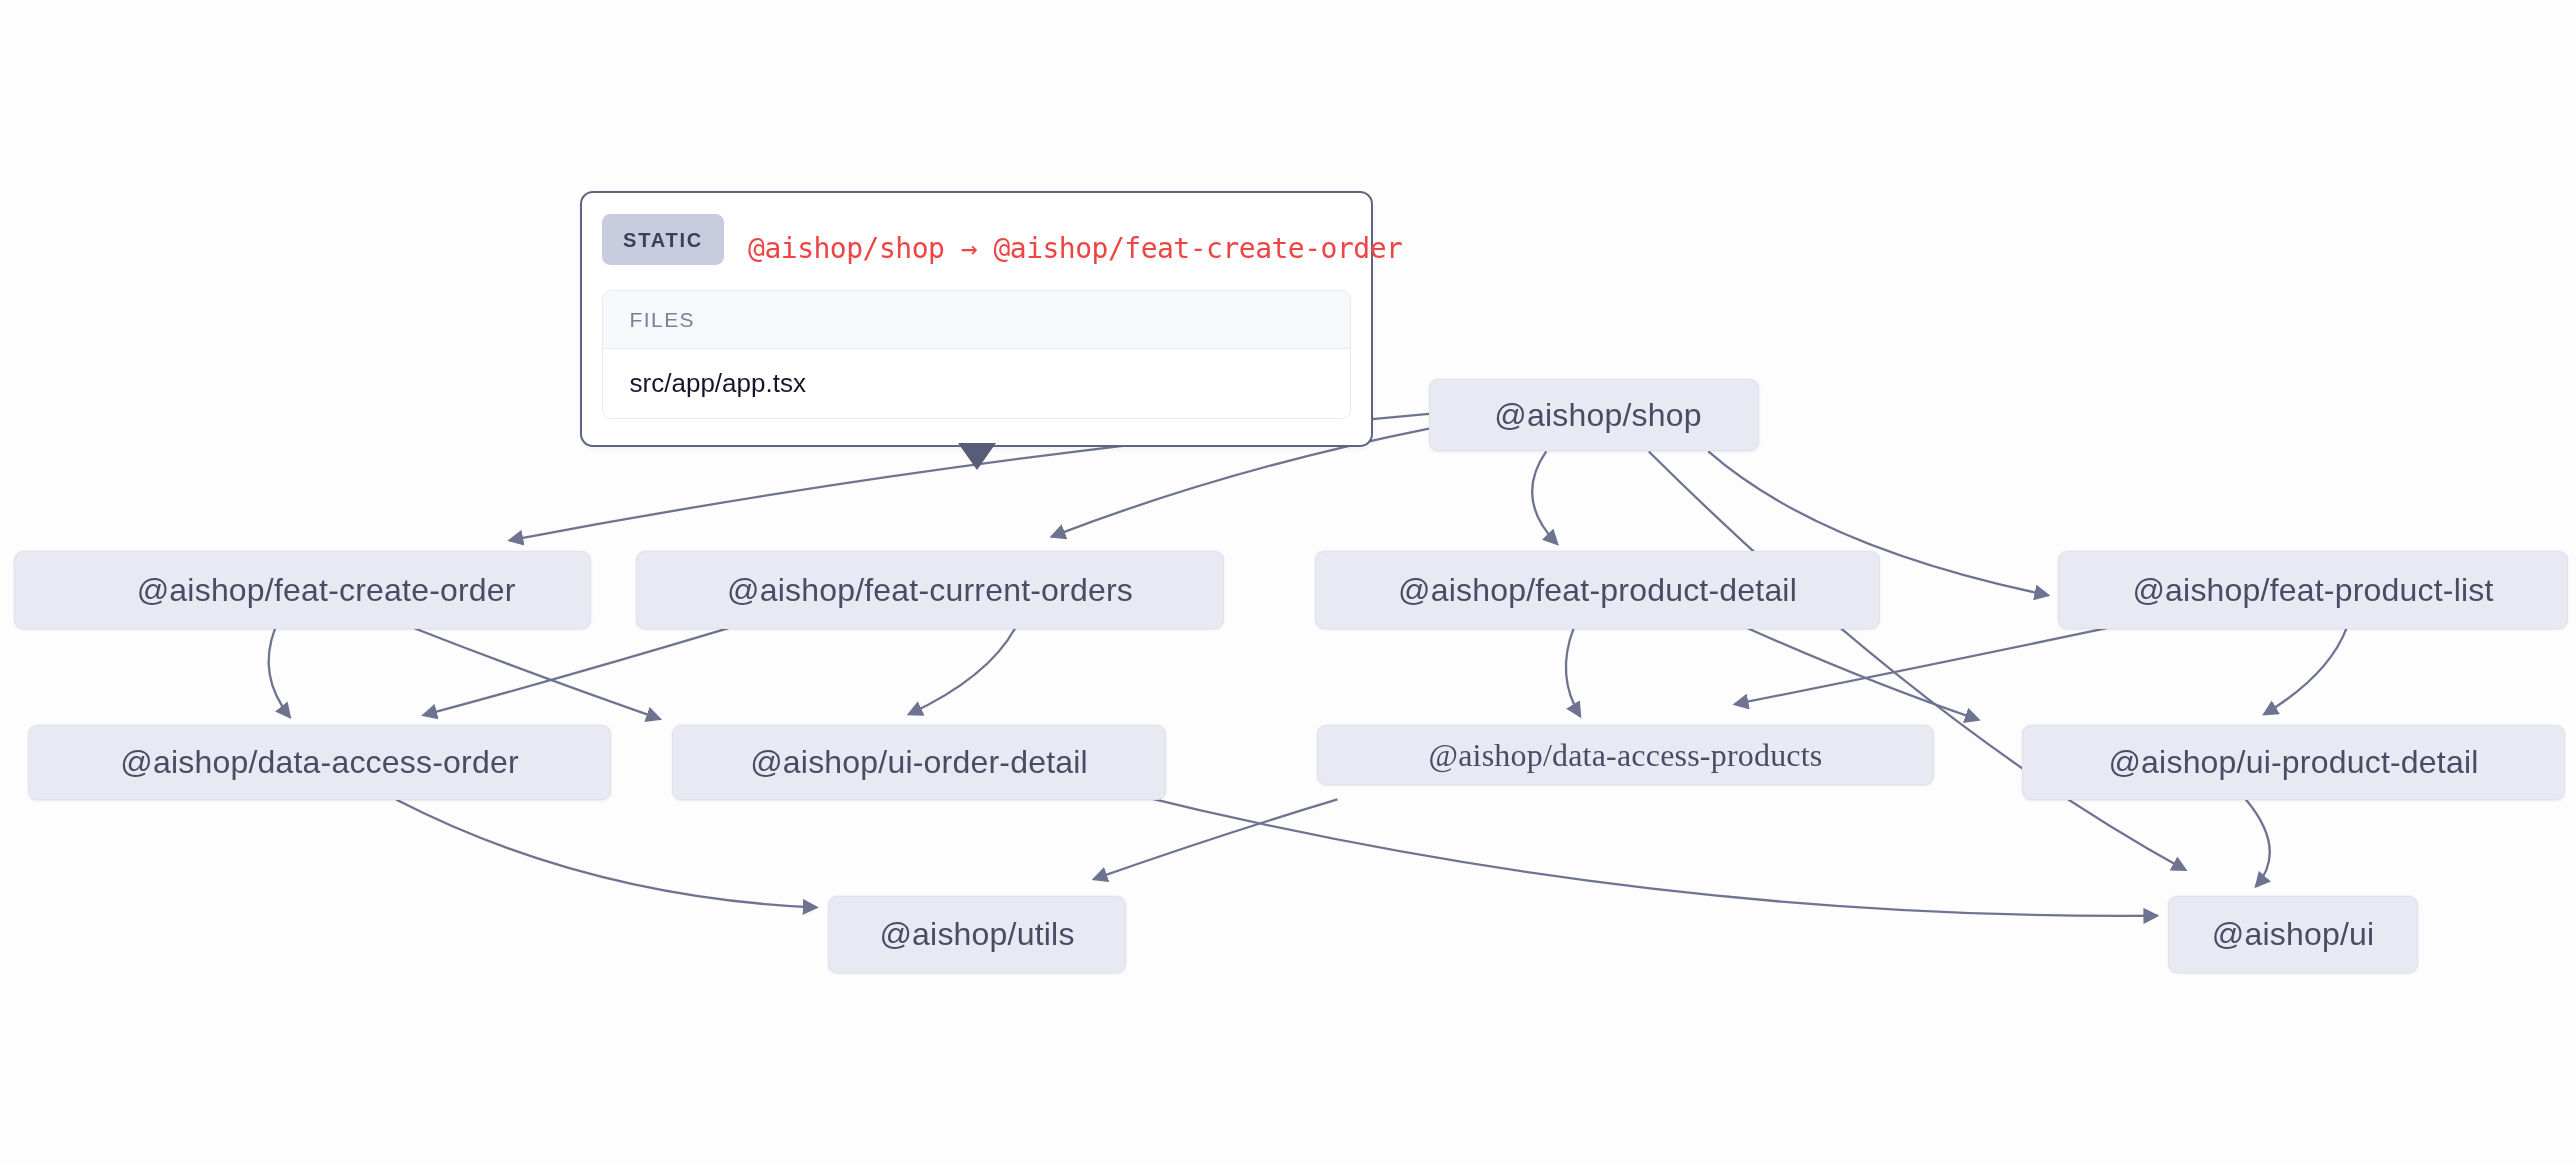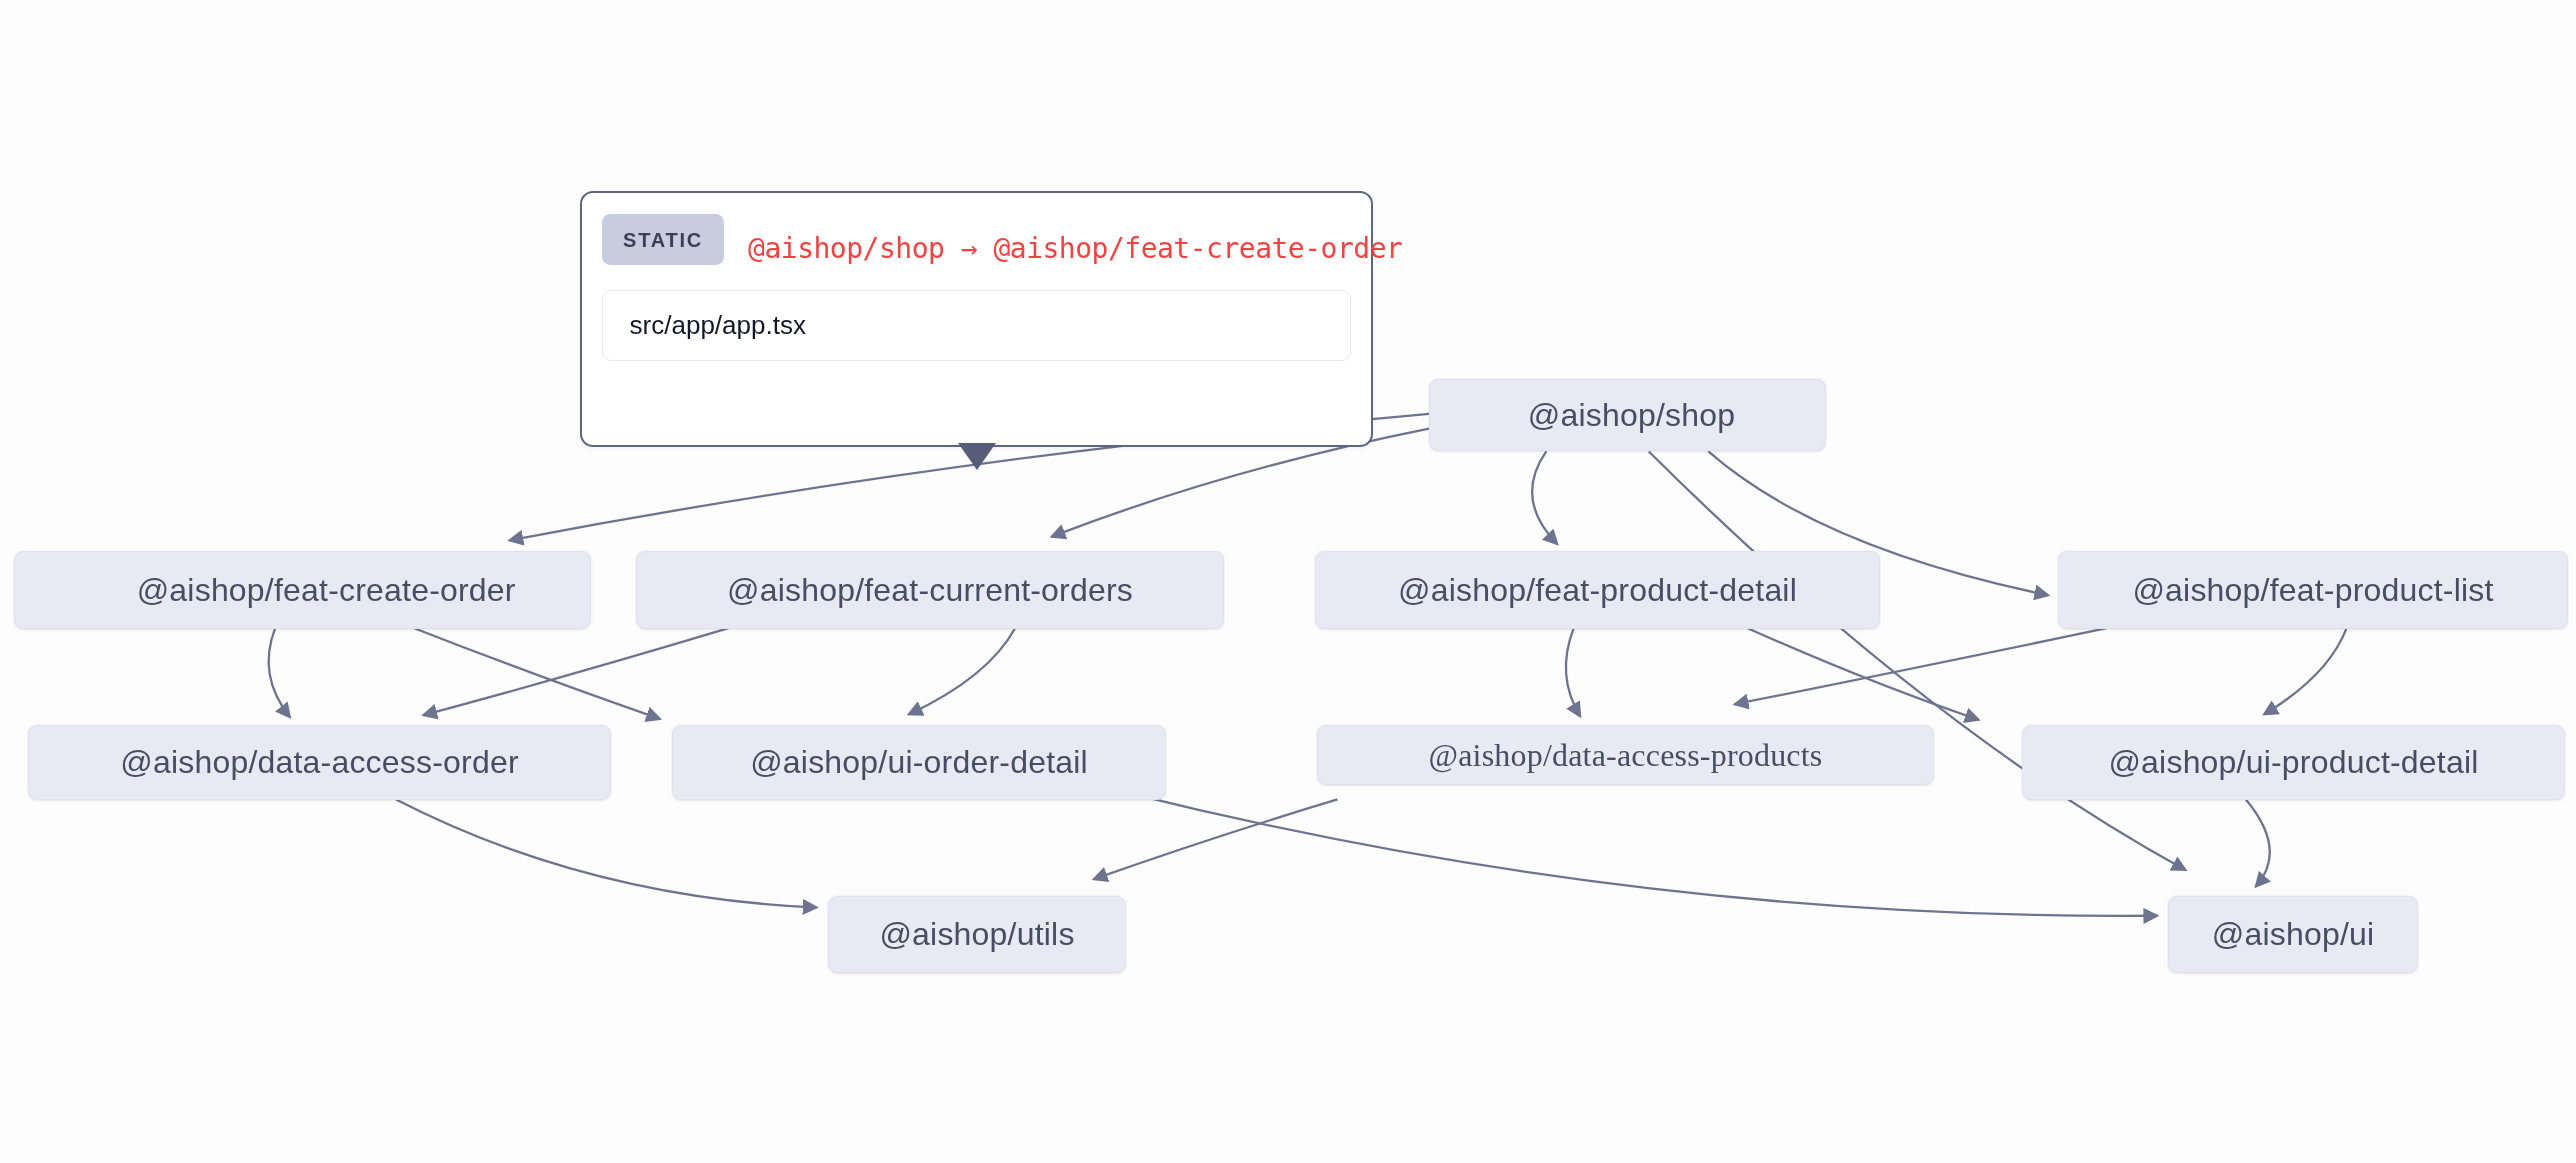--- a/index.html
+++ b/index.html
@@ -75,38 +75,39 @@
         <path d="M2300,686 Q2090,730 1894,769" fill="none" stroke="#6E7390" stroke-width="2.5" marker-end="url(#arrow)"></path>
         <path d="M2562,686 Q2542,738 2472,780" fill="none" stroke="#6E7390" stroke-width="2.5" marker-end="url(#arrow)"></path>
         <path d="M432,873 Q640,980 891,991" fill="none" stroke="#6E7390" stroke-width="2.5" marker-end="url(#arrow)"></path>
         <path d="M1460,873 Q1330,912 1194,960" fill="none" stroke="#6E7390" stroke-width="2.5" marker-end="url(#arrow)"></path>
         <path d="M1232,866 Q1790,1005 2355,1000" fill="none" stroke="#6E7390" stroke-width="2.5" marker-end="url(#arrow)"></path>
         <path d="M2452,873 Q2498,928 2463,968" fill="none" stroke="#6E7390" stroke-width="2.5" marker-end="url(#arrow)"></path>
       </g>
   </svg>
 
   <div id="nodes">
-      <div class="node" style="left: 1429px; top: 379px; width: 397px; height: 72px; padding-left: 8px;">@aishop/shop</div>
+      <div class="node" style="left: 1429px; top: 379px; width: 330px; height: 72px; padding-left: 8px;">@aishop/shop</div>
       <div class="node" style="left: 13.7px; top: 551px; width: 577px; height: 78px; padding-left: 48px;">@aishop/feat-create-order</div>
       <div class="node" style="left: 636px; top: 551px; width: 588px; height: 78px;">@aishop/feat-current-orders</div>
       <div class="node" style="left: 1315px; top: 551px; width: 565px; height: 78px;">@aishop/feat-product-detail</div>
       <div class="node" style="left: 2058px; top: 551px; width: 510px; height: 78px;">@aishop/feat-product-list</div>
       <div class="node" style="left: 28px; top: 725px; width: 583px; height: 75px; text-align: center;">@aishop/data-access-order</div>
       <div class="node" style="left: 672px; top: 725px; width: 494px; height: 75px;">@aishop/ui-order-detail</div>
       <div class="node" style="left: 1317px; top: 725px; width: 617px; height: 60px; font-family: Liberation Serif, serif;">@aishop/data-access-products</div>
       <div class="node" style="left: 2022px; top: 725px; width: 543px; height: 75px;">@aishop/ui-product-detail</div>
       <div class="node" style="left: 828px; top: 896px; width: 298px; height: 77px;">@aishop/utils</div>
       <div class="node" style="left: 2168px; top: 896px; width: 250px; height: 77px;">@aishop/ui</div>
     </div>
 
   <div class="tooltip">
     <div class="tt-header">
       <span class="tt-badge">STATIC</span>
       <span class="tt-title">@aishop/shop → @aishop/feat-create-order</span>
     </div>
     <div class="tt-files">
+      <div class="tt-files-header">FILES</div>
       <div class="tt-file-row">src/app/app.tsx</div>
     </div>
   </div>
   <div class="tooltip-caret"></div>
 
 </div>
 
 
 </body></html>

